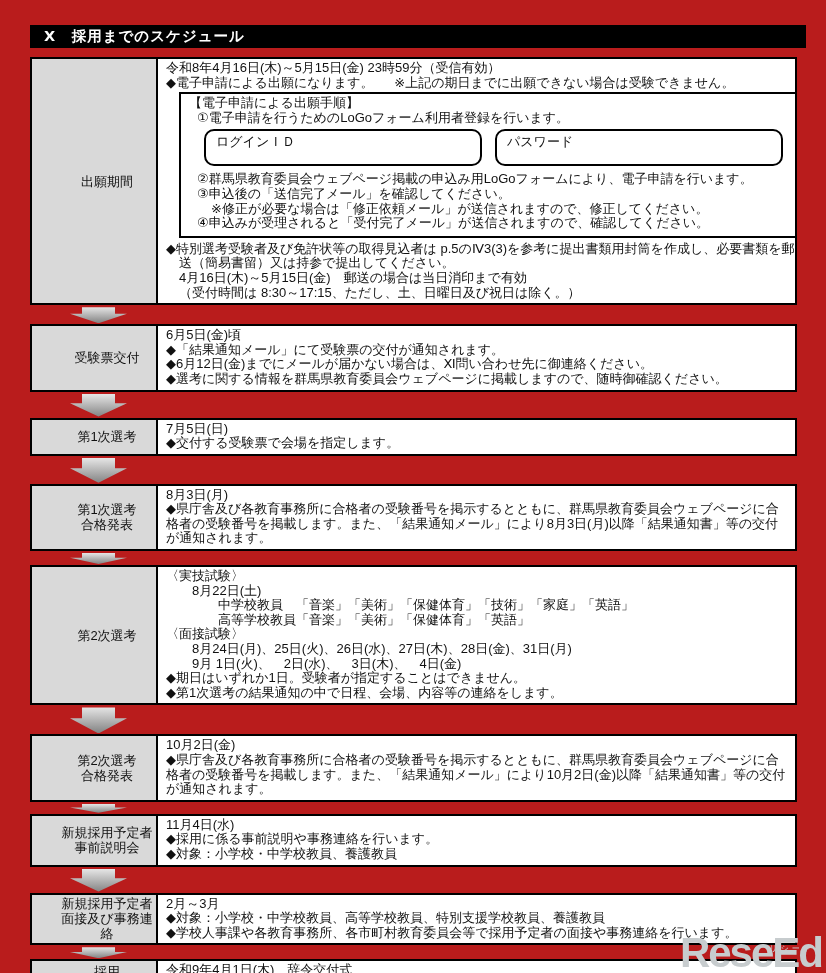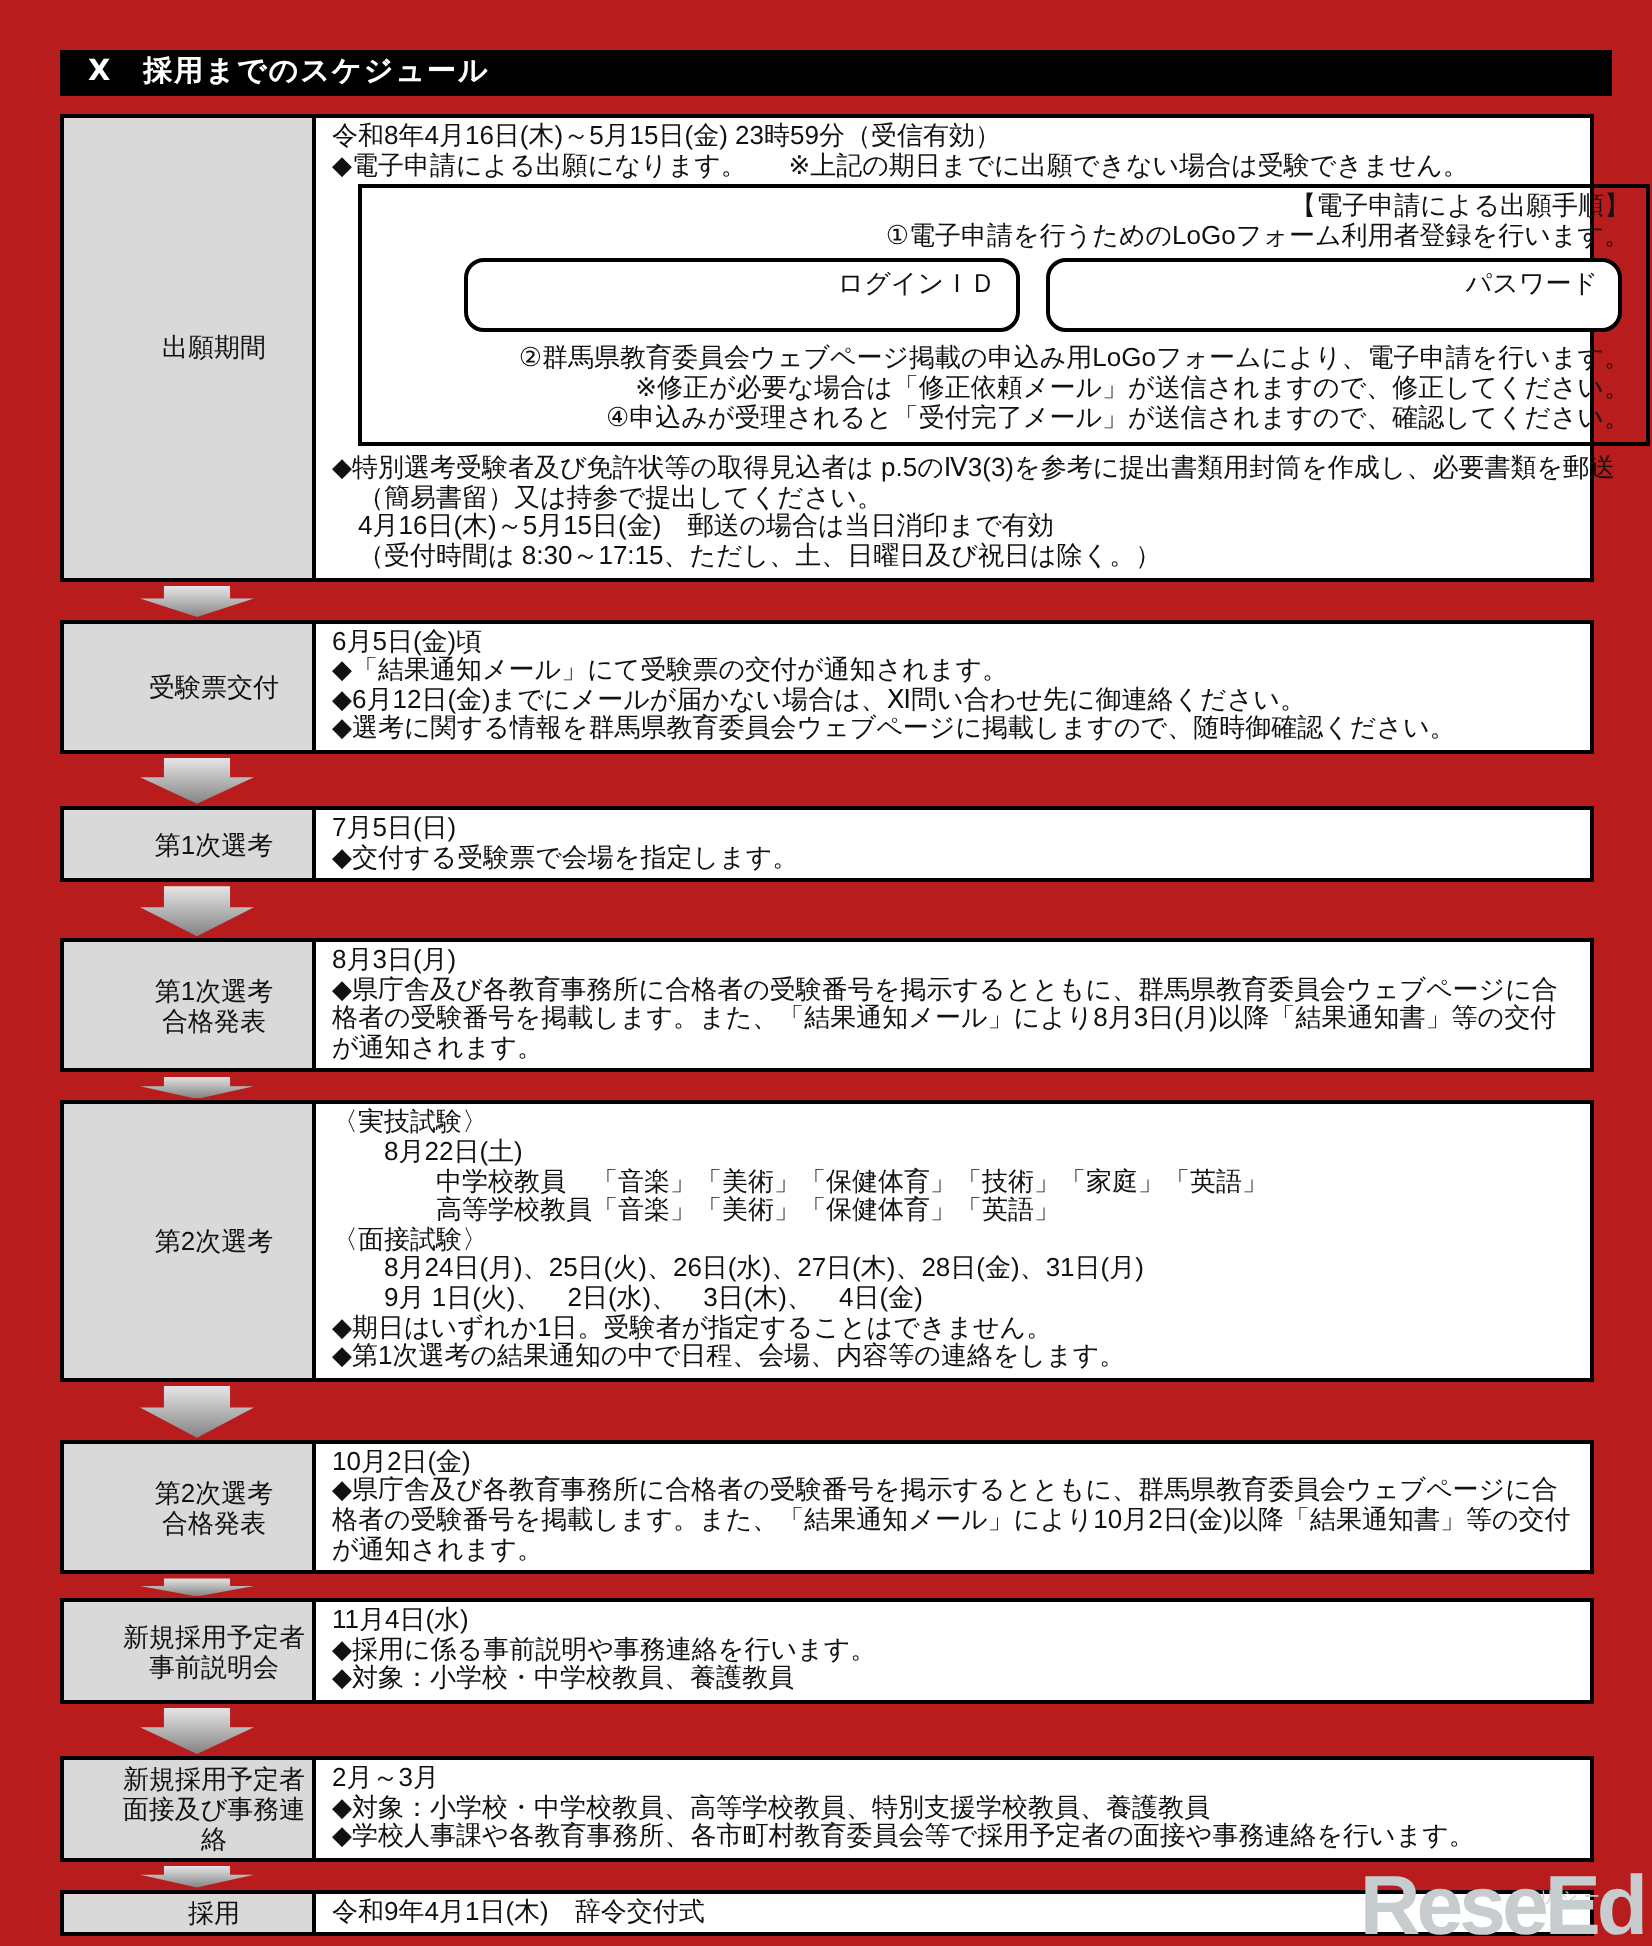--- a/index.html
+++ b/index.html
@@ -18,27 +18,27 @@
   .label-cell{flex:0 0 126px;background:var(--label-bg);border-right:2px solid var(--border);
         display:flex;flex-direction:column;align-items:center;justify-content:center;
         text-align:center;font-size:13px;line-height:15px;color:#111;padding-left:26px;}
   .content-cell{flex:1;padding:2px 6px 3px 8px;font-size:13px;line-height:14.6px;color:#111;}
   .line{white-space:pre-wrap;}
   .inline-gap{margin-left:1.6em;}
   .hang{padding-left:13px;text-indent:-13px;}
   .ind-half{padding-left:13px;}
   .ind1{padding-left:26px;}
   .ind2{padding-left:52px;}
-  .proc-box{border:2px solid var(--border);margin:2px 8px 4px 13px;padding:2px 8px 5px 20px;text-align:right;}
+  .proc-box{border:2px solid var(--border);margin:2px 8px 4px 13px;padding:2px 8px 5px 8px;}
   .step{padding-left:8px;}
   .step-note{padding-left:22px;}
   .fields{display:flex;gap:13px;margin:4px 4px 6px 15px;}
   .field{border:2px solid var(--border);border-radius:10px;height:37px;padding:4px 10px;
         font-size:13px;background:#fff;}
-  .field-login{flex:0 0 278px;margin-left:16px;}
+  .field-login{flex:0 0 278px;}
   .field-pass{flex:0 0 288px;}
   .gap{width:767px;padding:2px 0 1px 0;}
   .g1{height:19px}.g2{height:26px}.g3{height:28px}.g4{height:14px}
   .g5{height:29px}.g6{height:12px}.g7{height:26px}.g8{height:14px}
   .arrow{width:57px;height:100%;margin-left:40px;
         background:linear-gradient(180deg,var(--arrow-light),var(--arrow-dark));
         clip-path:polygon(21% 0,79% 0,79% 42%,100% 42%,50% 100%,0 42%,21% 42%);}
   .watermark{position:absolute;right:4px;bottom:0px;color:var(--watermark);
         font-weight:bold;font-size:42px;line-height:40px;letter-spacing:-2px;}
   .wm-ruby{position:absolute;top:-4px;right:8px;font-size:8px;font-weight:normal;
@@ -59,20 +59,21 @@
       <div class="line">令和8年4月16日(木)～5月15日(金) 23時59分（受信有効）</div>
       <div class="line"><span>◆電子申請による出願になります。</span><span class="inline-gap">※上記の期日までに出願できない場合は受験できません。</span></div>
       <div class="proc-box">
         <div class="line">【電子申請による出願手順】</div>
         <div class="line step">①電子申請を行うためのLoGoフォーム利用者登録を行います。</div>
         <div class="fields">
           <div class="field field-login">ログインＩＤ</div>
           <div class="field field-pass">パスワード</div>
         </div>
         <div class="line step">②群馬県教育委員会ウェブページ掲載の申込み用LoGoフォームにより、電子申請を行います。</div>
+        <div class="line step">③申込後の「送信完了メール」を確認してください。</div>
         <div class="line step-note">※修正が必要な場合は「修正依頼メール」が送信されますので、修正してください。</div>
         <div class="line step">④申込みが受理されると「受付完了メール」が送信されますので、確認してください。</div>
       </div>
       <div class="line hang">◆特別選考受験者及び免許状等の取得見込者は p.5のⅣ3(3)を参考に提出書類用封筒を作成し、必要書類を郵送（簡易書留）又は持参で提出してください。</div>
       <div class="line ind-half">4月16日(木)～5月15日(金)　郵送の場合は当日消印まで有効</div>
       <div class="line ind-half">（受付時間は 8:30～17:15、ただし、土、日曜日及び祝日は除く。）</div>
     </div>
   </div>
 
   <div class="gap g1">

